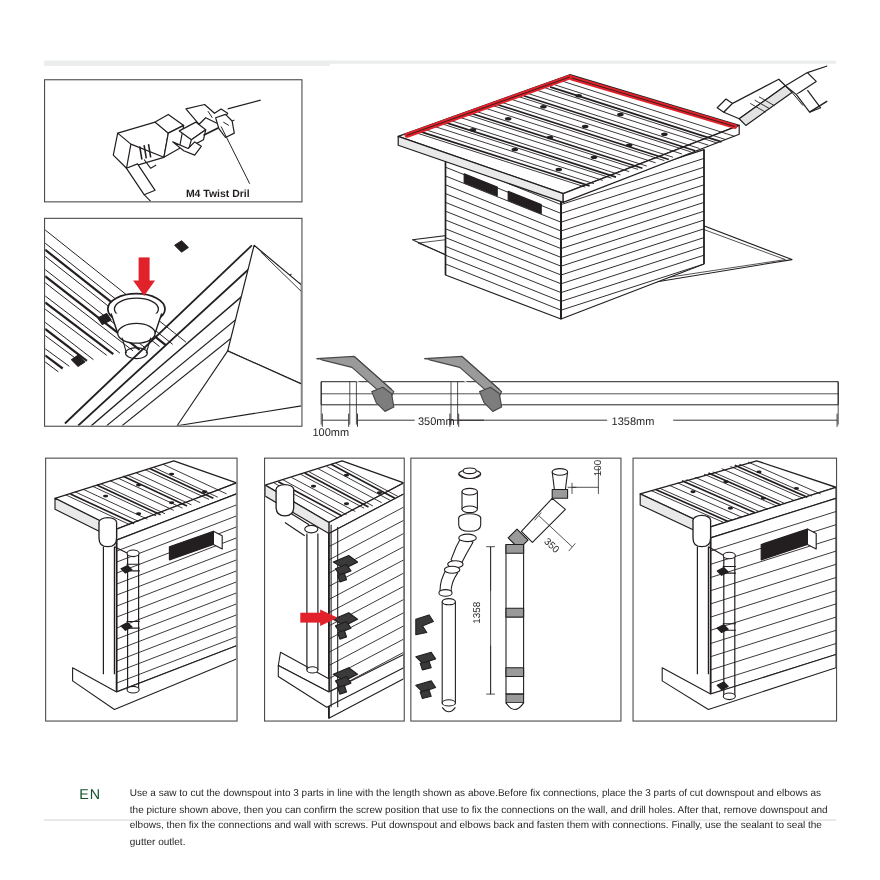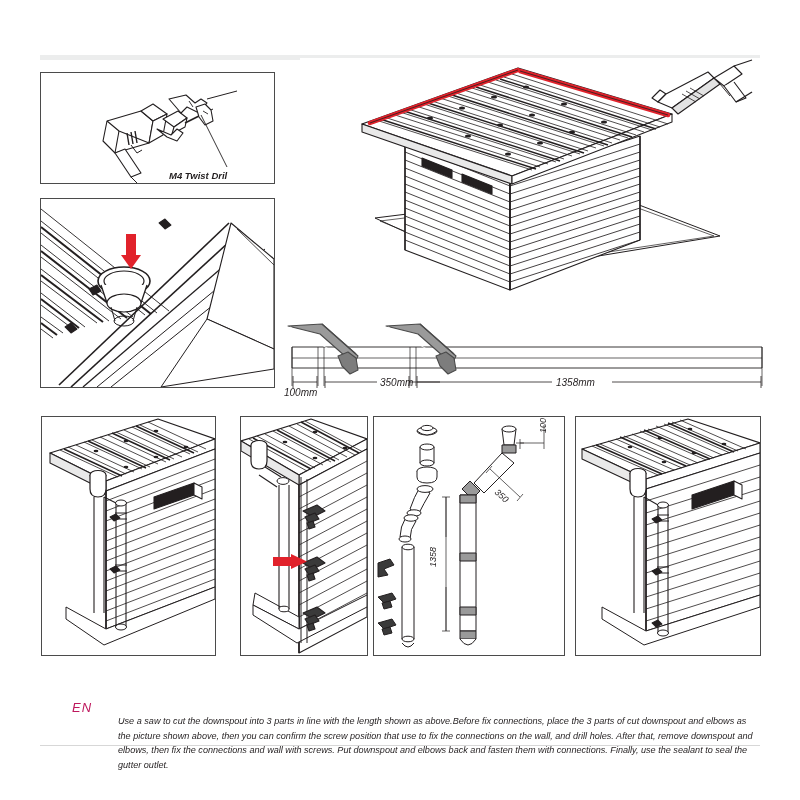--- a/index.html
+++ b/index.html
@@ -4,21 +4,21 @@
 <style>
   html,body{margin:0;padding:0;}
   body{
     width:800px;height:800px;
     background:#ffffff;
     font-family:"Liberation Sans", sans-serif;
     overflow:hidden;
     position:relative;
     color:#231f20;
   }
-  .page{position:absolute;inset:0;font-style:italic;}
+  .page{position:absolute;inset:0;}
 
   
   .top-band{
     position:absolute;left:40px;top:55px;width:720px;height:5px;
     background:#eceded;
   }
 
   
   .panel{
     position:absolute;
@@ -29,22 +29,22 @@
   }
   .nb{border:none;}
 
   svg{display:block;}
 
   
   .caption-wrap{
     position:absolute;left:40px;top:678px;width:720px;height:75px;
   }
   .lang-tag{
-    position:absolute;left:32px;top:22px;
-    font-size:13px;letter-spacing:1px;color:#be185d;
+    position:absolute;left:32px;top:36px;
+    font-size:13px;letter-spacing:1px;color:#14532d;
     font-family:"Liberation Sans", sans-serif;
   }
   .caption-text{
     position:absolute;left:78px;top:6px;width:640px;
     font-size:9.1px;line-height:1.62;color:#231f20;
     text-align:left;
     font-family:"Liberation Sans", sans-serif;
     margin-top:30px;
   }
   .footer-rule{

